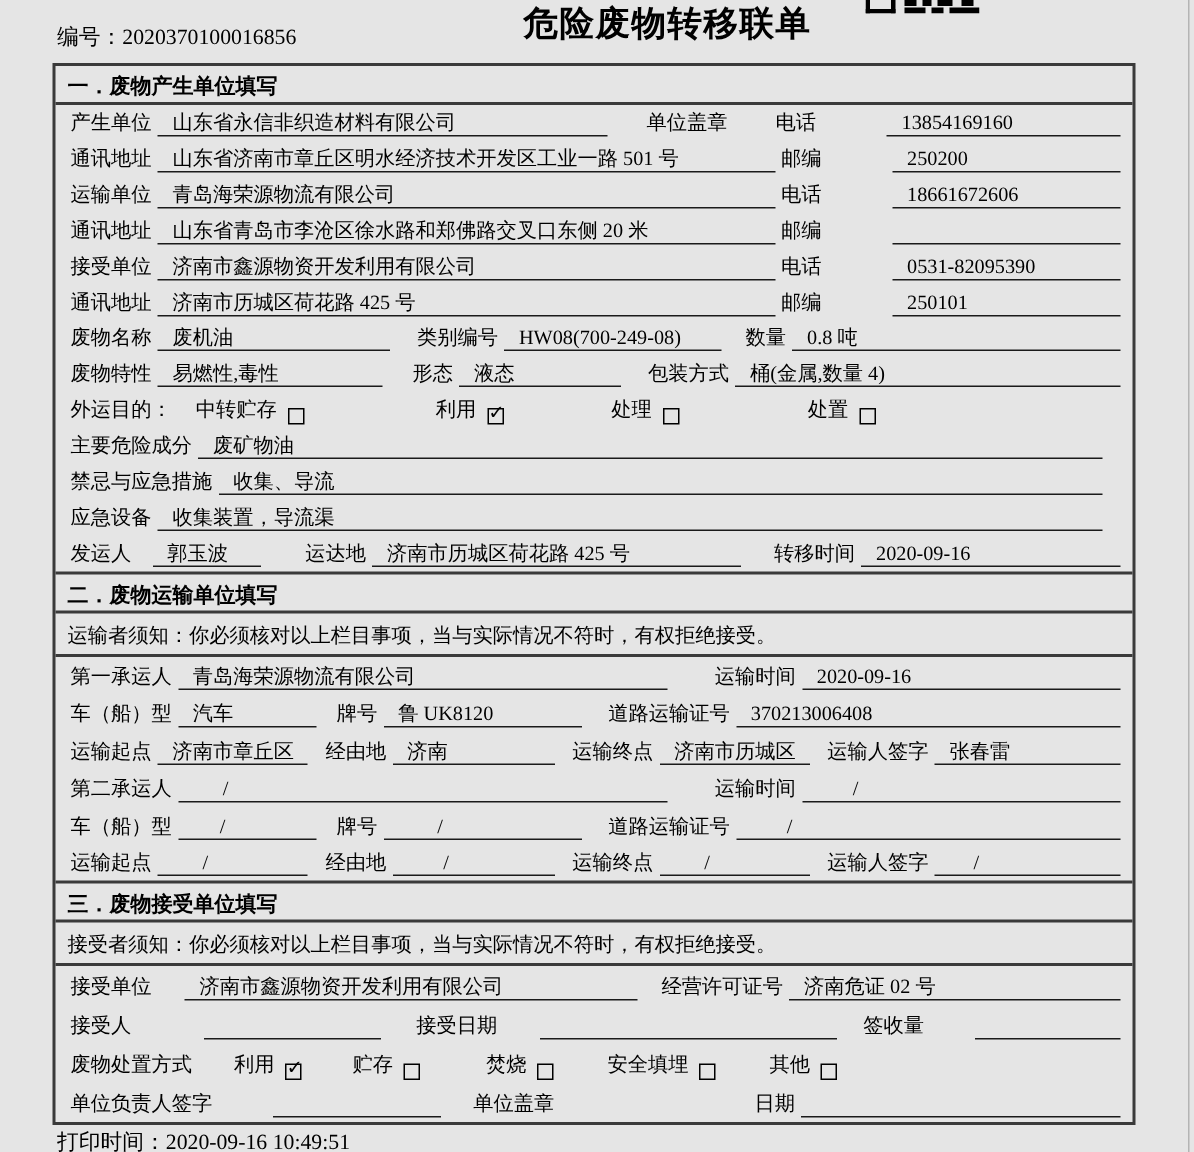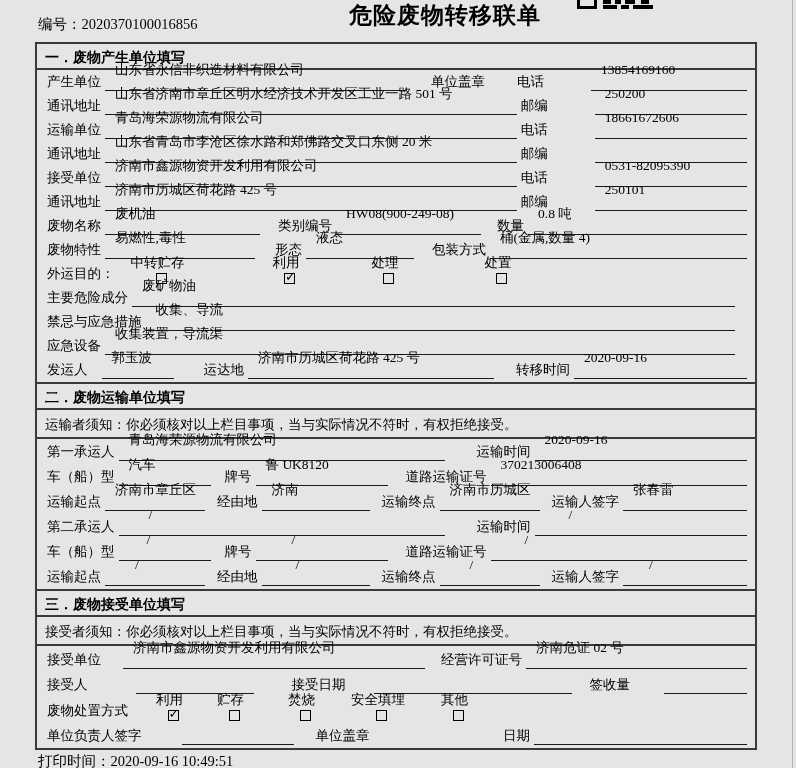--- a/index.html
+++ b/index.html
@@ -17,32 +17,32 @@
   .manifest { position:absolute; left:35px; top:42px; width:722px; height:708px;
     border:2px solid #3a3a3a; display:flex; flex-direction:column; }
   .sec-header { font-weight:bold; font-size:14px; padding:5px 8px 3px 8px; height:26px;
     border-bottom:2px solid #3a3a3a; }
   .sec-header.mid { border-top:2px solid #3a3a3a; height:28px; }
   .notice-row { font-size:13.5px; padding:6px 8px 8px 8px; height:29px; border-bottom:2px solid #3a3a3a; }
   .row { display:flex; align-items:flex-end; height:24px; padding:0 8px 3px 6px; font-size:13.5px; }
   .row.h25 { height:25px;justify-content:flex-end; }
   .row.h26 { height:26px; }
   .lb { white-space:nowrap; padding:0 4px; }
-  .uv { border-bottom:1px solid #1a1a1a; white-space:nowrap; padding:0 4px 12px 10px;
+  .uv { border-bottom:1px solid #1a1a1a; white-space:nowrap; padding:0 4px 0 10px;
     line-height:16px; min-height:16px; display:inline-block; }
   .fill { flex:1 1 auto; }
   .rgrp { margin-left:auto; display:flex; align-items:flex-end; width:234px;gap:43px; }
   .rgrp .uv { flex:1; }
   .rgrp2 { margin-left:auto; display:flex; align-items:flex-end; width:248px; }
   .rgrp2 .uv { flex:1; }
   .cb { display:inline-block; width:11px; height:11px; border:1px solid #000;
     margin-left:7px; position:relative; top:1px; }
   .cb.checked::after { content:"\2713"; position:absolute; left:0px; top:-5px;
     font-size:13px; font-weight:bold; font-family:"DejaVu Sans",sans-serif; }
-  .opt { white-space:nowrap; display:flex; align-items:center;flex-direction:column; }
+  .opt { white-space:nowrap; display:flex; align-items:flex-end; }
   .print-time { position:absolute; left:38px; top:752px; font-size:14.5px; white-space:nowrap; }
 </style>
 </head>
 <body>
 
 <div class="page">
   <div class="page-edge"></div>
 
   <div class="serial"><span>编号：</span><span>2020370100016856</span></div>
 
@@ -117,21 +117,21 @@
       <span class="rgrp">
         <span class="lb">邮编</span>
         <span class="uv">250101</span>
       </span>
     </div>
 
     <div class="row">
       <span class="lb">废物名称</span>
       <span class="uv" style="width:155px">废机油</span>
       <span class="lb" style="margin-left:14px">类别编号</span>
-      <span class="uv" style="width:145px">HW08(900-249-08)</span>
+      <span class="uv" style="width:145px">HW08(700-249-08)</span>
       <span class="lb" style="margin-left:12px">数量</span>
       <span class="uv fill">0.8 吨</span>
     </div>
 
     <div class="row">
       <span class="lb">废物特性</span>
       <span class="uv" style="width:150px">易燃性,毒性</span>
       <span class="lb" style="margin-left:16px">形态</span>
       <span class="uv" style="width:108px">液态</span>
       <span class="lb" style="margin-left:14px">包装方式</span>
@@ -245,21 +245,21 @@
     <div class="row h26">
       <span class="lb">接受单位</span>
       <span class="uv" style="width:302px;margin-left:18px">济南市鑫源物资开发利用有限公司</span>
       <span class="lb" style="margin-left:12px">经营许可证号</span>
       <span class="uv fill">济南危证 02 号</span>
     </div>
 
     <div class="row h26">
       <span class="lb">接受人</span>
       <span class="uv" style="width:118px;margin-left:44px"></span>
-      <span class="lb" style="margin-left:34px">接受日期</span>
+      <span class="lb" style="margin-left:20px">接受日期</span>
       <span class="uv" style="width:198px;margin-left:24px"></span>
       <span class="lb" style="margin-left:14px">签收量</span>
       <span class="uv fill" style="margin-left:30px"></span>
     </div>
 
     <div class="row h26">
       <span class="lb">废物处置方式</span>
       <span class="opt" style="margin-left:24px">
         <span>利用</span>
         <span class="cb checked"></span>

